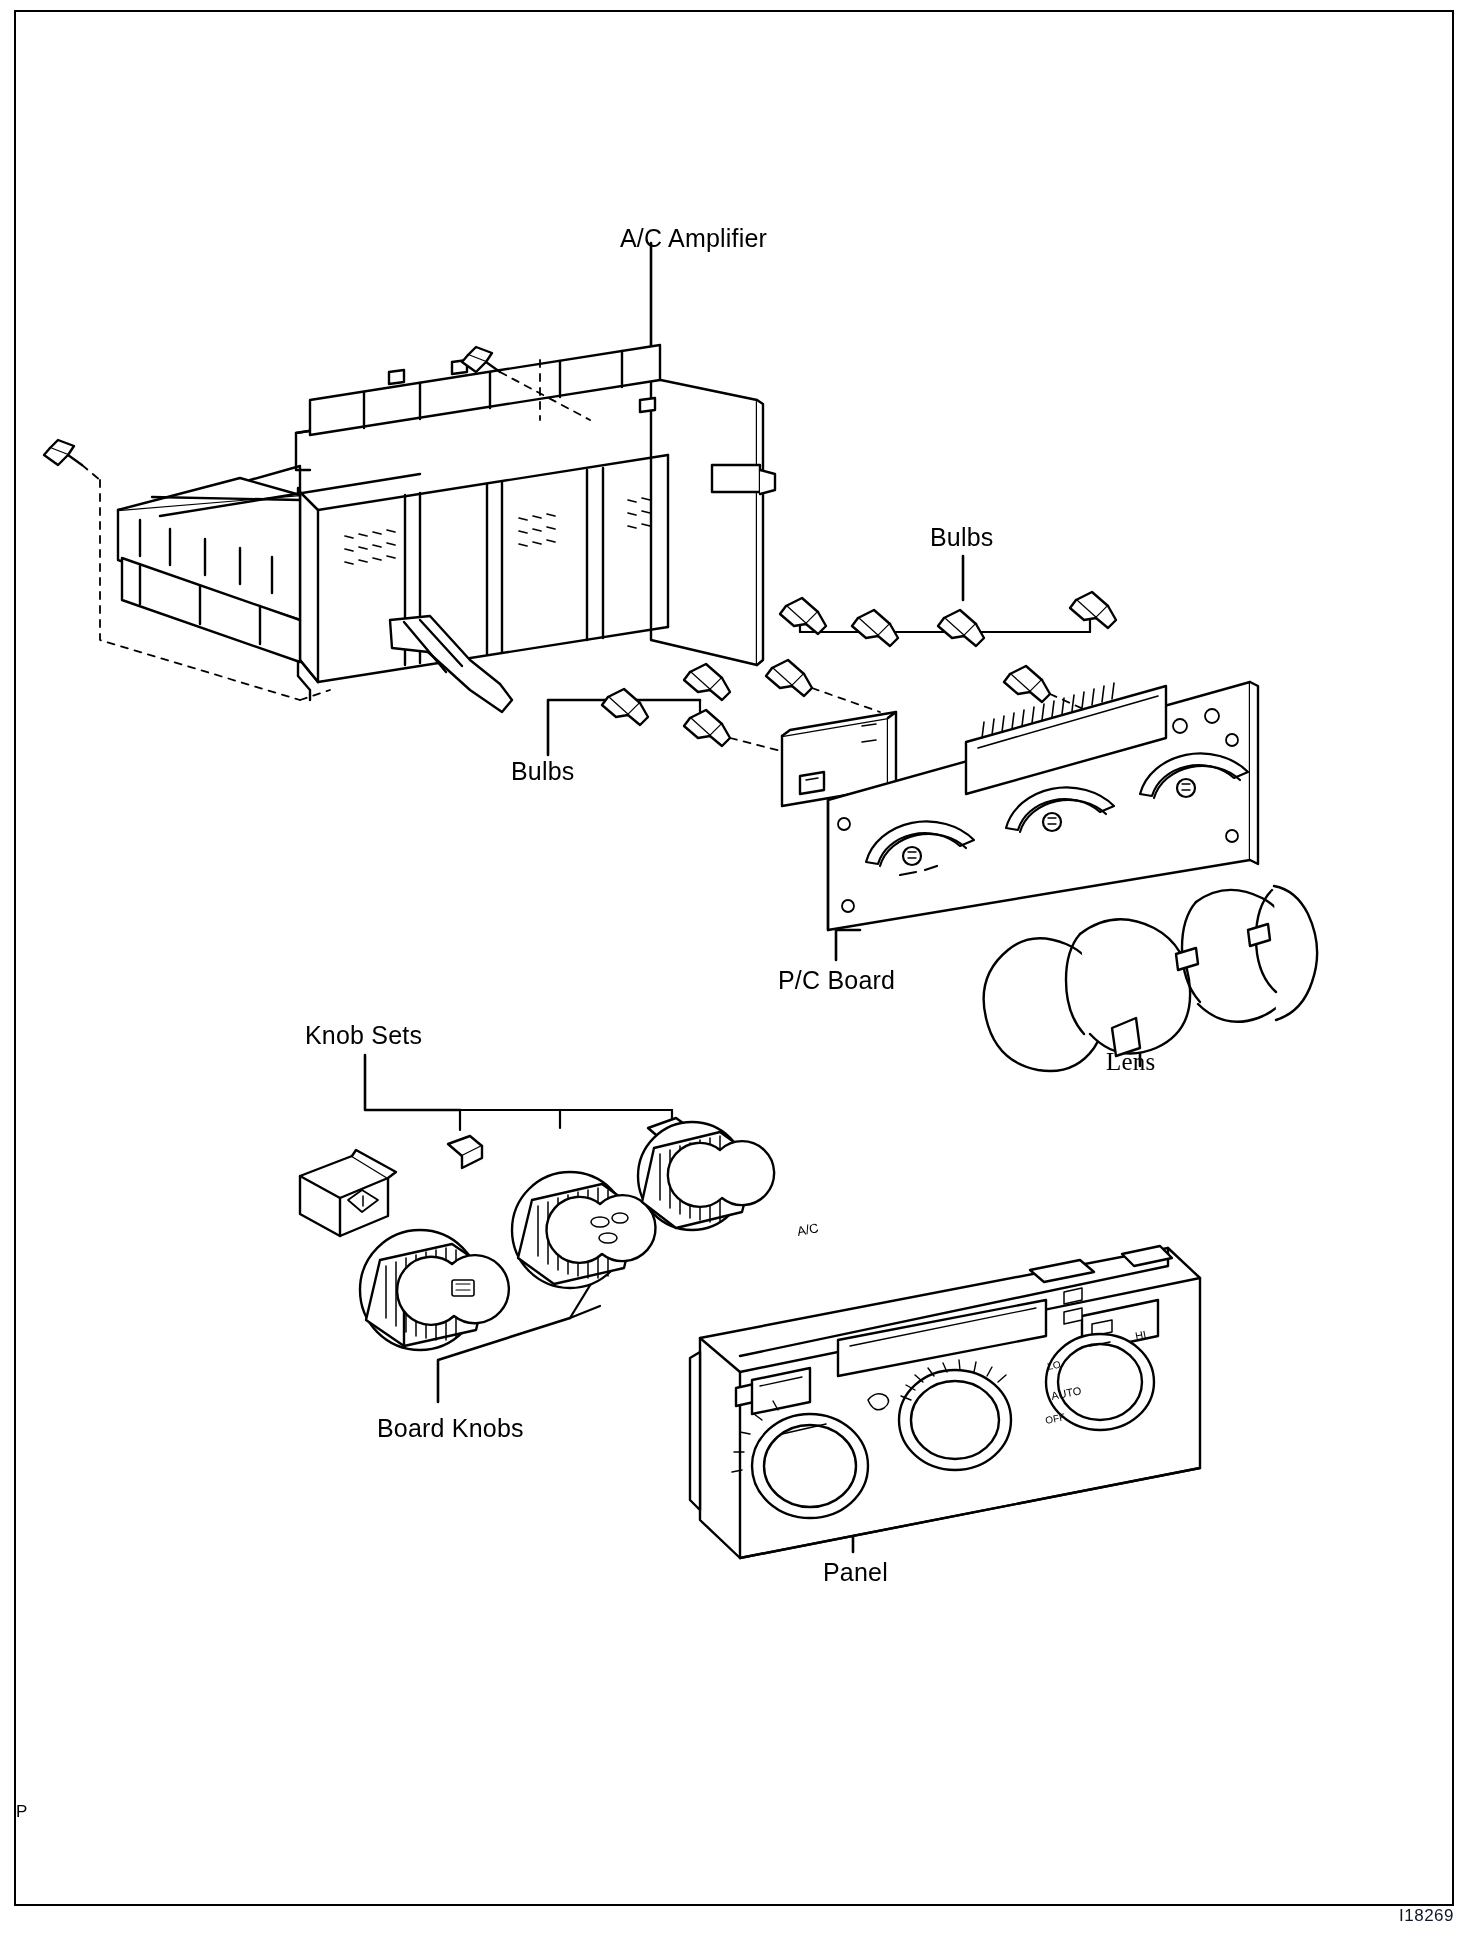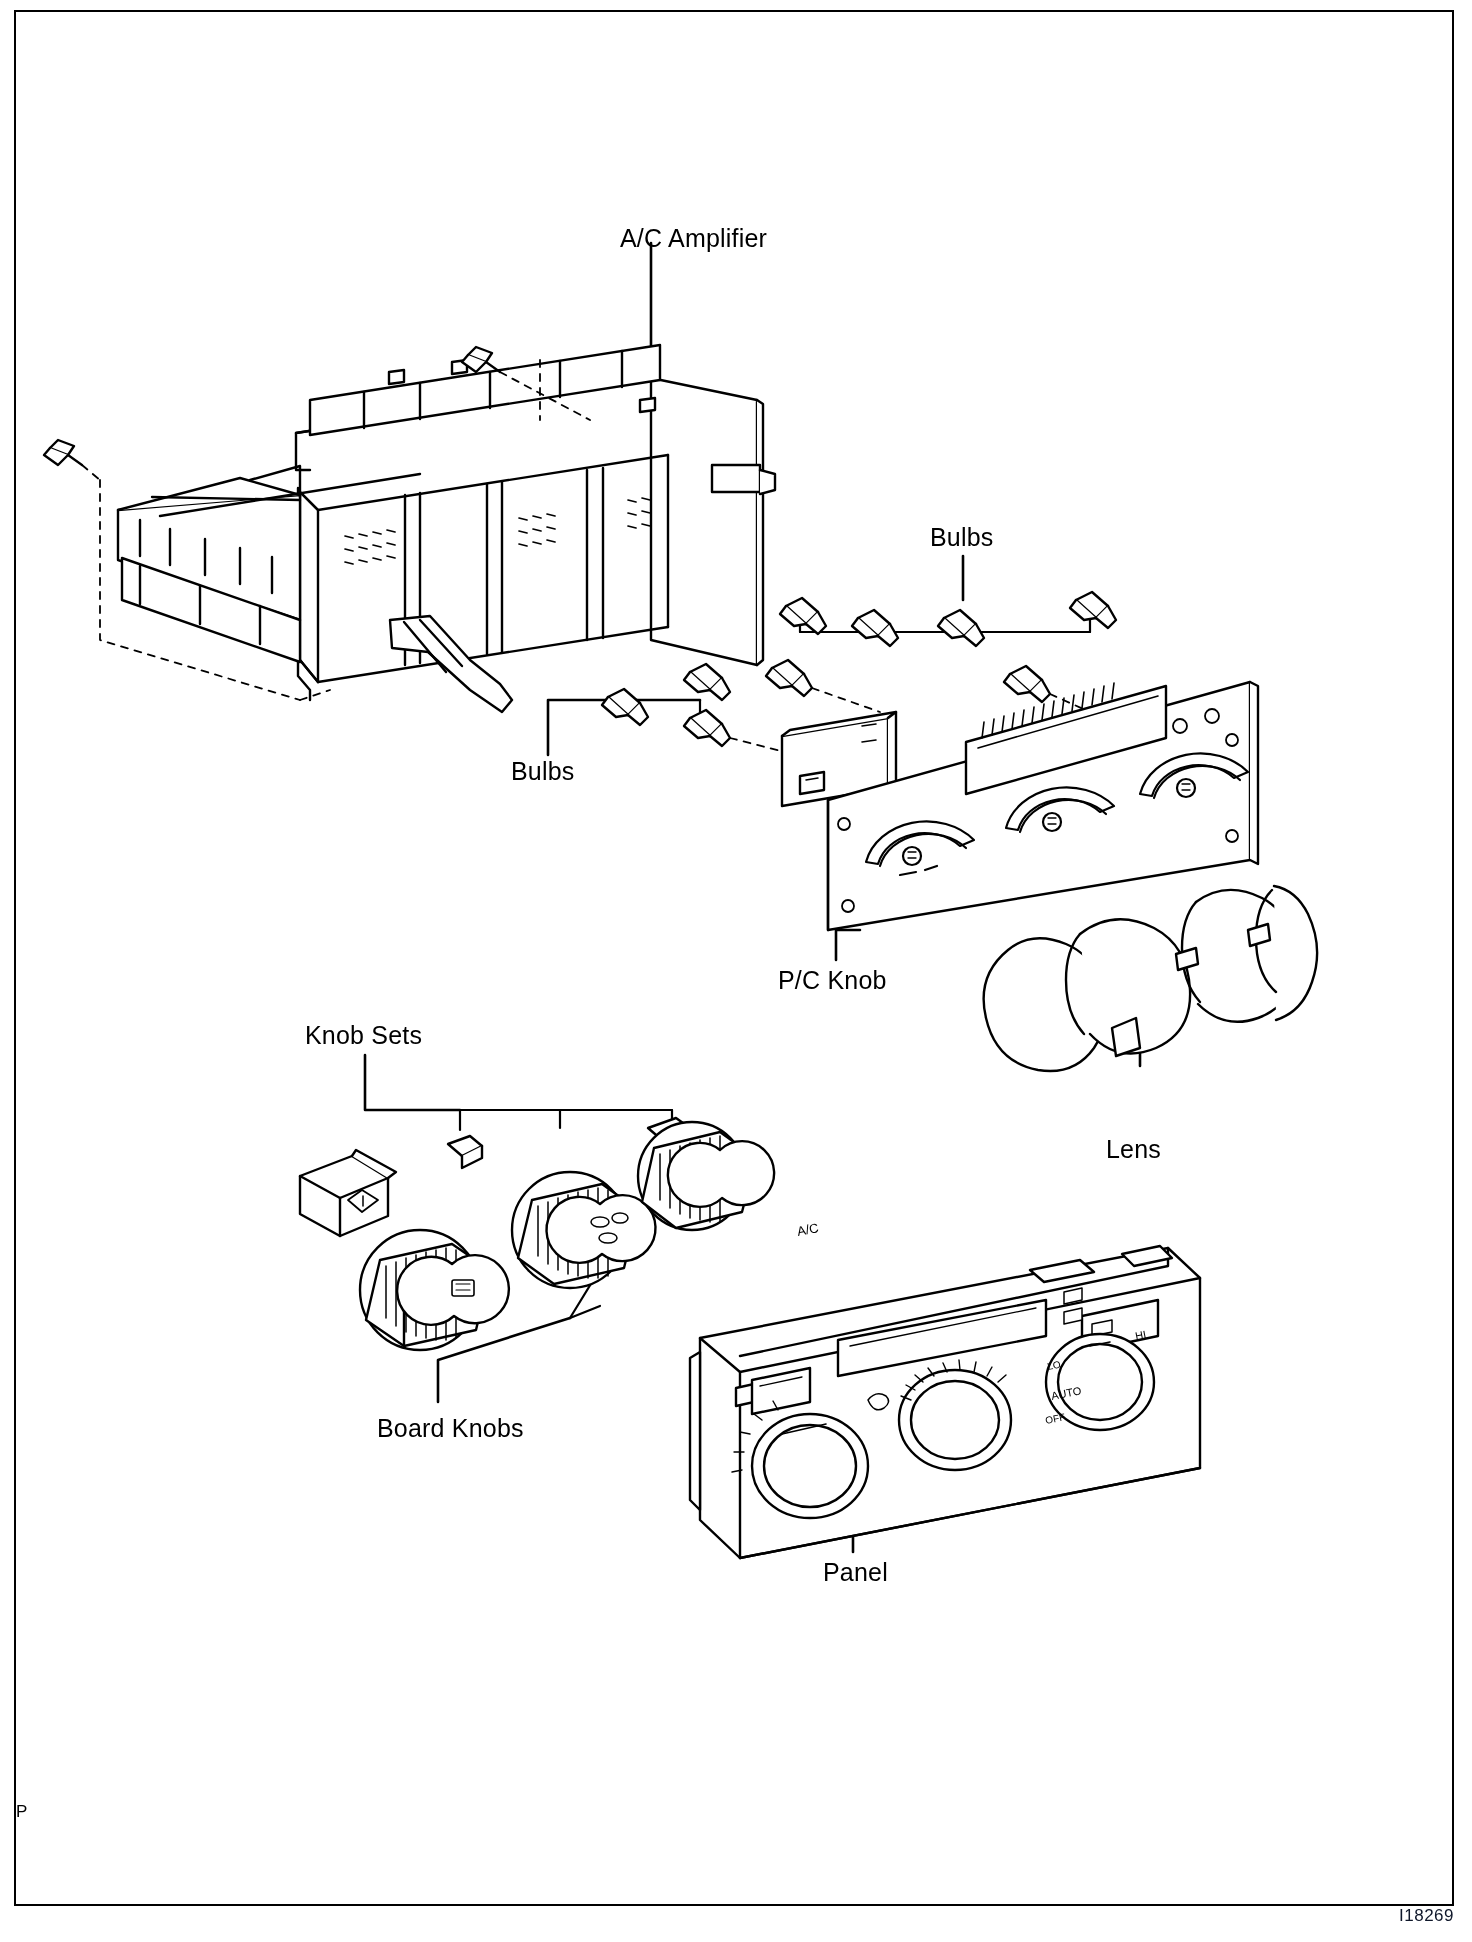--- a/index.html
+++ b/index.html
@@ -471,21 +471,21 @@
       <text x="1052" y="1400" font-size="11" transform="rotate(-11 1052 1400)">AUTO</text>
       <text x="1046" y="1424" font-size="10" transform="rotate(-11 1046 1424)">OFF</text>
       <text x="1136" y="1340" font-size="11" transform="rotate(-11 1136 1340)">HI</text>
       <text x="1048" y="1370" font-size="10" transform="rotate(-11 1048 1370)">LO</text>
     </g>
   </svg>
 
   <div class="label" style="left:620px; top:224px;">A/C Amplifier</div>
   <div class="label" style="left:930px; top:523px;">Bulbs</div>
   <div class="label" style="left:511px; top:757px;">Bulbs</div>
-  <div class="label" style="left:778px; top:966px;">P/C Knob</div>
-  <div class="label" style="left:1106px; top:1135px;">Lens</div>
+  <div class="label" style="left:778px; top:966px;">P/C Board</div>
+  <div class="label" style="left:1106px; top:1048px;font-family:Liberation Serif, serif;">Lens</div>
   <div class="label" style="left:305px; top:1021px;">Knob Sets</div>
   <div class="label" style="left:377px; top:1414px;">Board Knobs</div>
   <div class="label" style="left:823px; top:1558px;">Panel</div>
 
   <div class="corner-mark">P</div>
   <div class="figure-id">I18269</div>
 </div>
 
 </body></html>

